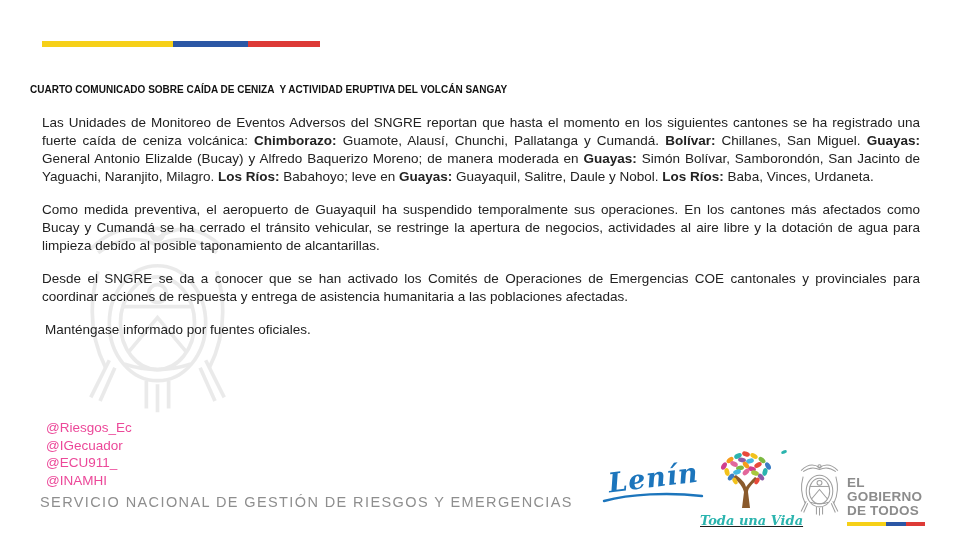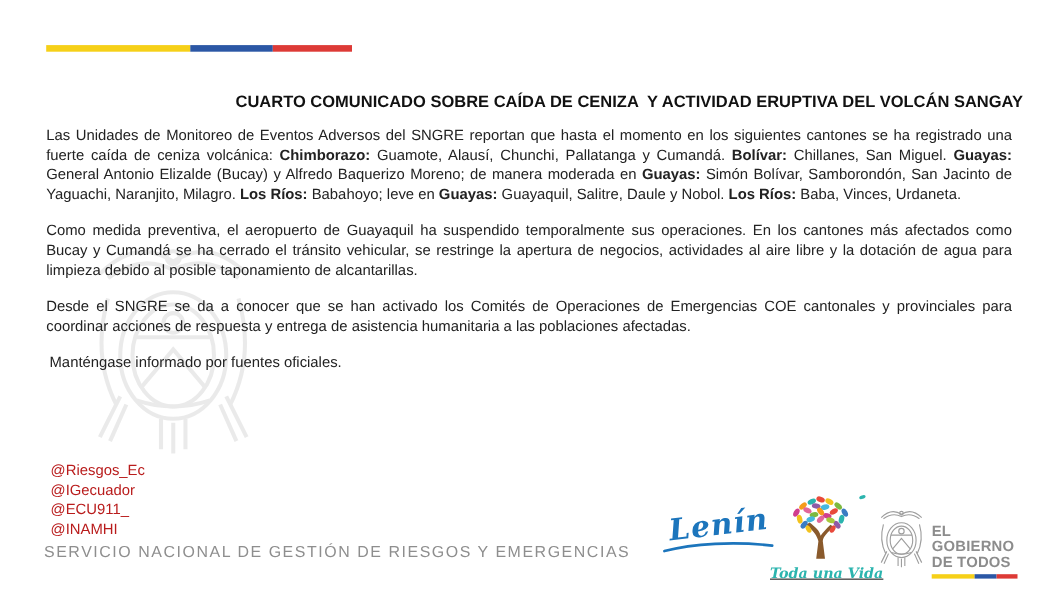--- a/index.html
+++ b/index.html
@@ -11,36 +11,36 @@
   }
   .page { position:absolute; inset:0; background:#fff; }
 
   
   .flag-stripe { position:absolute; left:42px; top:41px; width:278px; height:6px; display:flex; }
   .flag-stripe .fy { width:47%; background:#F6D018; }
   .flag-stripe .fb { width:27%; background:#2B57A5; }
   .flag-stripe .fr { width:26%; background:#DD3A36; }
   .header-right { position:absolute; top:32px; right:40px; text-align:right;
     font-weight:bold; font-size:13.5px; line-height:19px; color:#111; }
-  .title { position:absolute; top:84px; left:30px; right:30px; text-align:right;
-    font-size:15px; font-weight:bold; color:#111; white-space:pre-wrap; }
+  .title { position:absolute; top:84px; left:30px; right:30px; text-align:left;
+    font-size:10px; font-weight:bold; color:#111; white-space:pre-wrap; }
 
   
   .watermark { position:absolute; left:70px; top:212px; z-index:0; opacity:.55; }
 
   
   .bodytext { position:absolute; top:114px; left:42px; right:40px; z-index:1;
     font-size:13.5px; line-height:18px; text-align:justify; color:#222; }
   .bodytext p { margin-bottom:15px; }
   .bodytext .b { font-weight:bold; }
   .advice { padding-left:3px; }
 
   
   .handles { position:absolute; left:46px; top:419px; z-index:1;
-    font-size:13.5px; line-height:17.5px; color:#b91c1c; }
+    font-size:13.5px; line-height:17.5px; color:#ec4899; }
 
   
   .footer-wordmark { position:absolute; left:40px; top:494px; z-index:1;
     font-size:14.5px; letter-spacing:1.4px; color:#8E8E8E; }
 
   .lenin-logo { position:absolute; left:598px; top:462px; width:110px; text-align:center; }
   .lenin-text { font-family:"DejaVu Serif", serif; font-style:italic; font-weight:bold;
     font-size:27px; color:#1C75BC; display:inline-block; transform:rotate(-7deg); letter-spacing:1px; }
   .lenin-swoosh { display:block; margin:-2px auto 0; }
 

